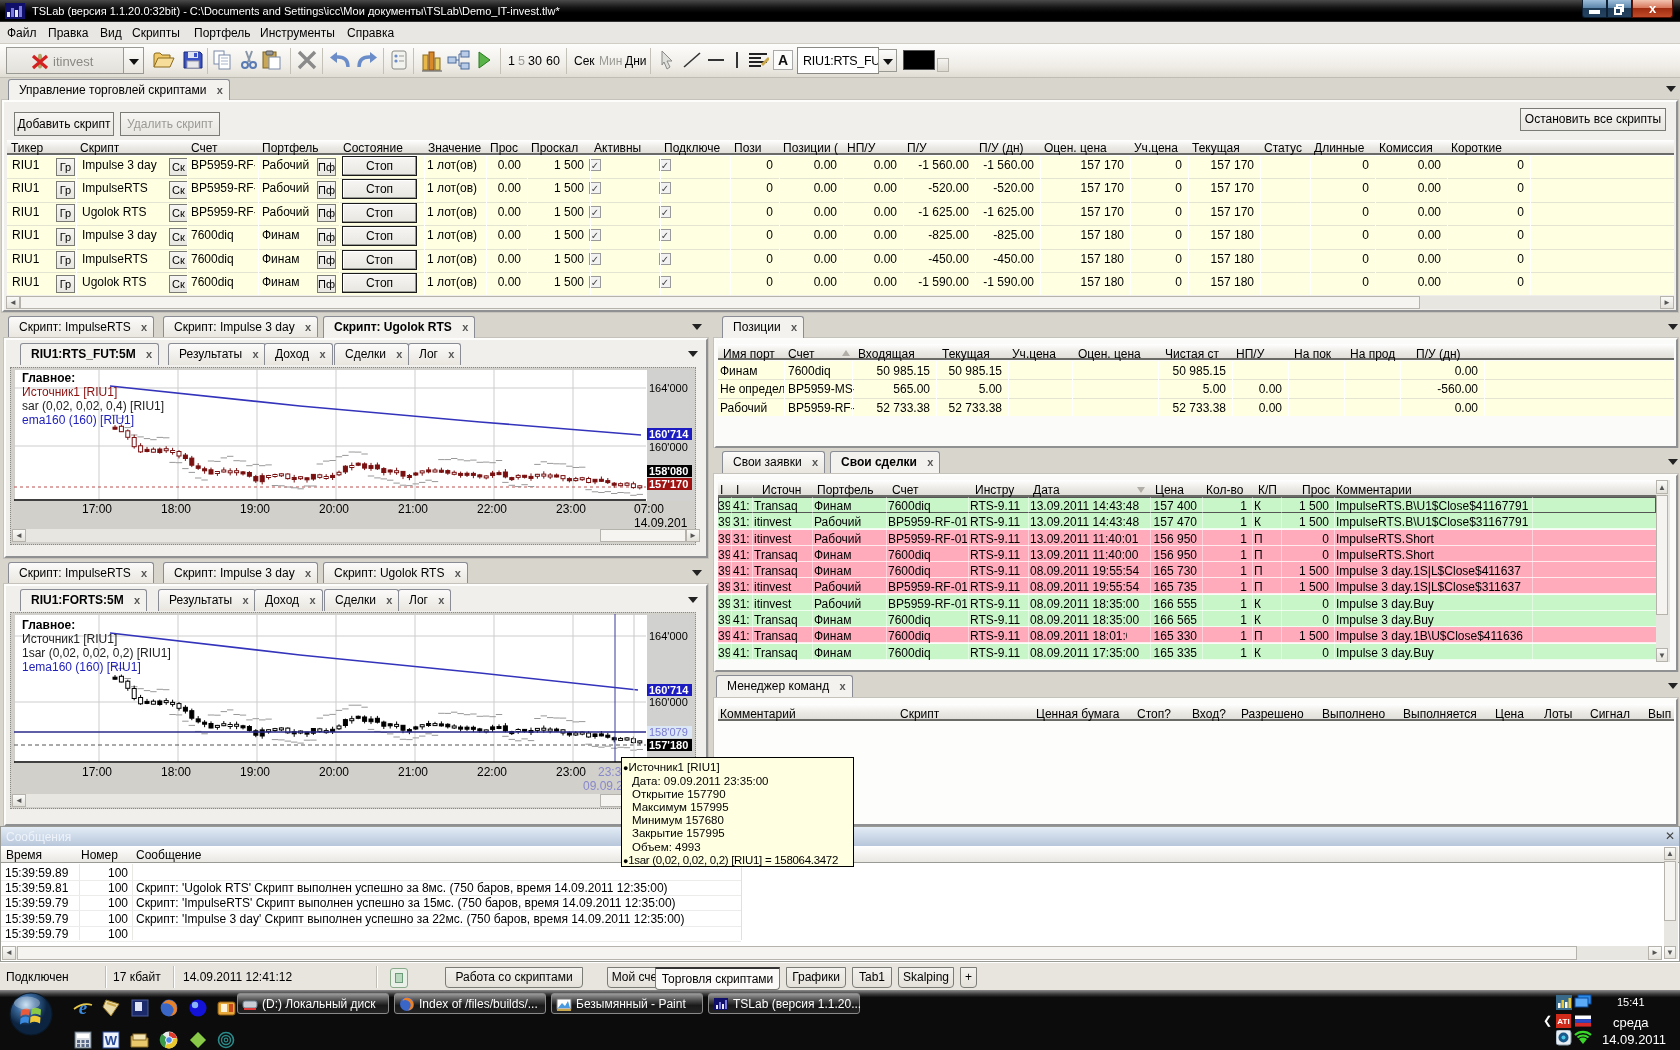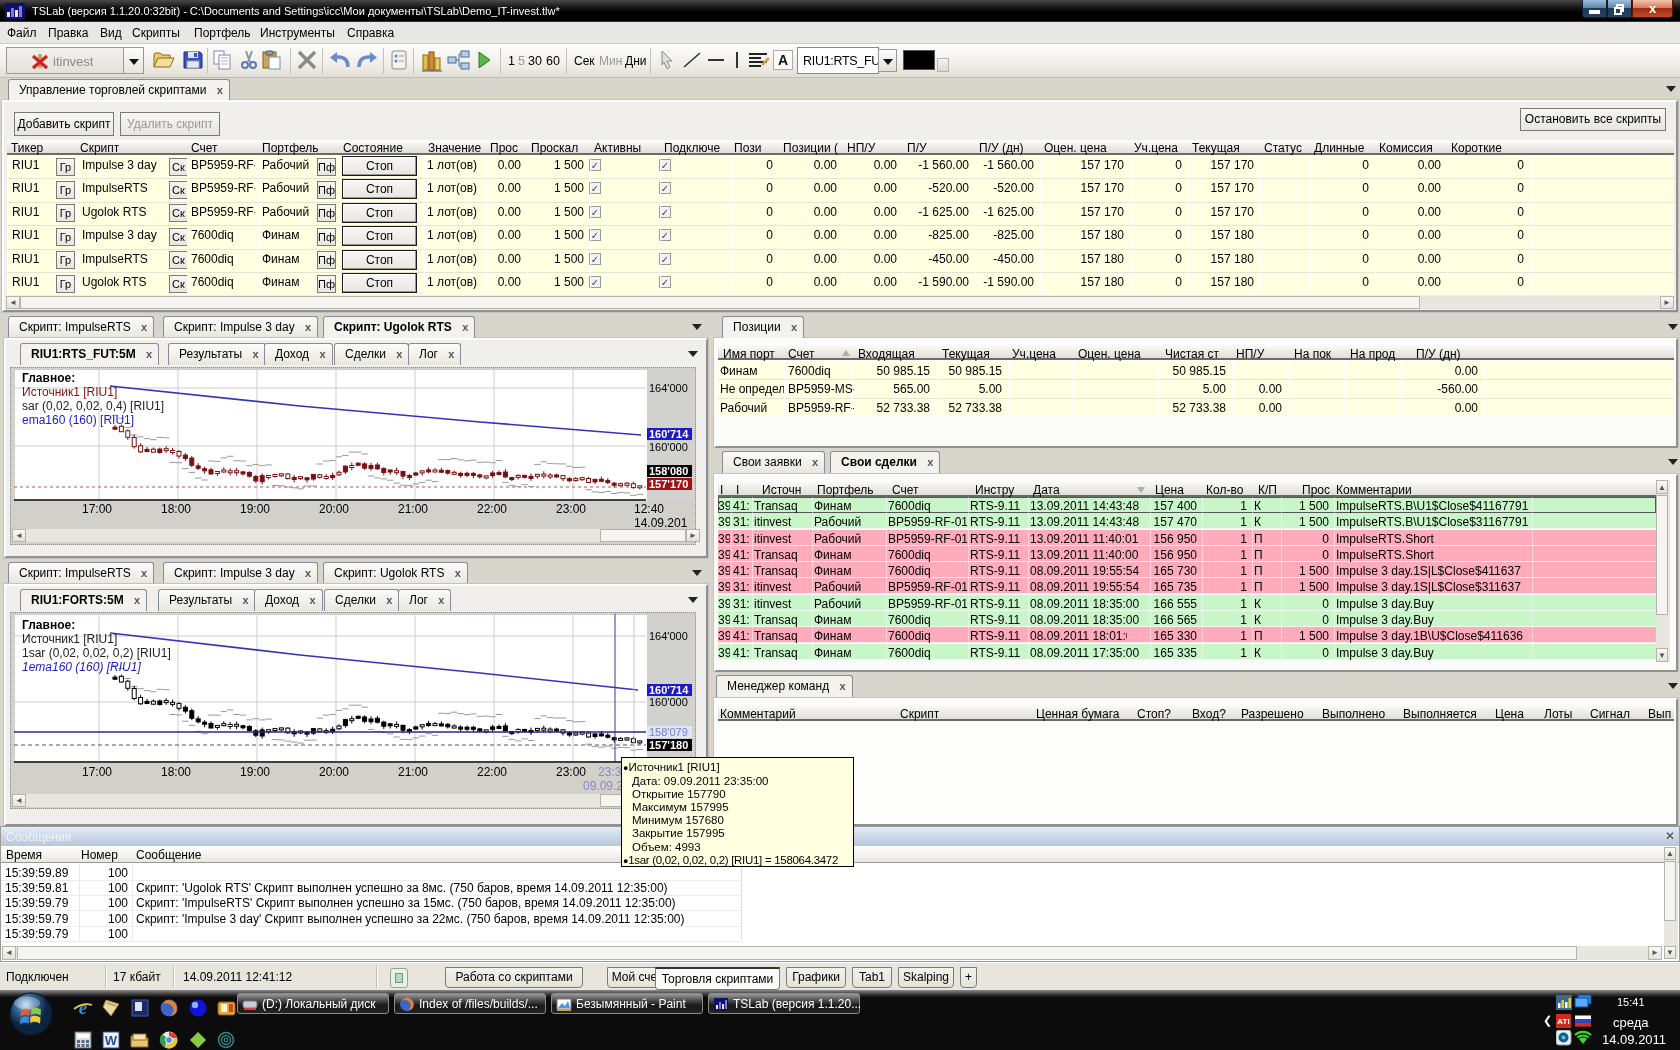--- a/index.html
+++ b/index.html
@@ -705,21 +705,21 @@
 <div class="axis-lbl" style="left:647px;top:465px;width:45px;background:#000;color:#fff;font-weight:bold;padding-left:2px;">158'080</div>
 <div class="axis-lbl" style="left:647px;top:478px;width:45px;background:#9e1212;color:#fff;font-weight:bold;padding-left:2px;">157'170</div>
 <div class="abs" style="left:0;top:502px;width:700px;height:13px;">
   <span class="abs" style="left:82px;">17:00</span>
     <span class="abs" style="left:161px;">18:00</span>
   <span class="abs" style="left:240px;">19:00</span>
     <span class="abs" style="left:319px;">20:00</span>
   <span class="abs" style="left:398px;">21:00</span>
     <span class="abs" style="left:477px;">22:00</span>
   <span class="abs" style="left:556px;">23:00</span>
-    <span class="abs" style="left:634px;">12:40</span>
+    <span class="abs" style="left:634px;">07:00</span>
 </div>
 <div class="abs" style="left:634px;top:516px;">14.09.201</div>
 <div class="sb" style="left:12px;top:529px;width:688px;height:13px;">
   <div class="ar" style="left:0;top:0;height:13px;line-height:11px;font-size:8px;">◄</div>
   <div class="thumb" style="left:588px;top:0;width:86px;height:13px;"></div>
   <div class="ar" style="right:0;top:0;height:13px;line-height:11px;font-size:8px;">►</div>
 </div>
 
 <div class="abs" style="left:0;top:560px;width:712px;height:24px;background:#d8d5cc;">
   <div class="tab" style="left:8px;top:2px;">Скрипт: ImpulseRTS <span class="x">x</span></div>
@@ -1004,21 +1004,21 @@
     <rect x="637.8" y="740.9" width="4" height="2.0" fill="#ffffff" stroke="#000000"></rect>
   <polyline points="110,633 300,655 480,673 638,690" fill="none" stroke="#3333bb" stroke-width="1.6"></polyline>
   <line x1="634" y1="614" x2="634" y2="762" stroke="#c8c8c8"></line>
     <line x1="615" y1="614" x2="615" y2="762" stroke="#3a3a9a"></line>
   <line x1="14" y1="732" x2="646" y2="732" stroke="#2a2a8a" stroke-width="1.4"></line>
   <line x1="14" y1="762" x2="646" y2="762" stroke="#000" stroke-width="1.5"></line>
 </svg>
 <div class="abs" style="left:22px;top:618px;font-weight:bold;">Главное:</div>
 <div class="abs" style="left:22px;top:632px;color:#222;">Источник1 [RIU1]</div>
 <div class="abs" style="left:22px;top:646px;color:#222;">1sar (0,02, 0,02, 0,2) [RIU1]</div>
-<div class="abs" style="left:22px;top:660px;color:#2222bb;font-style:italic;">1ema160 (160) [RIU1]</div>
+<div class="abs" style="left:22px;top:660px;color:#2222bb;">1ema160 (160) [RIU1]</div>
 <div class="axis-lbl" style="left:649px;top:630px;">164'000</div>
 <div class="axis-lbl" style="left:647px;top:684px;width:45px;background:#1c1cc0;color:#fff;font-weight:bold;padding-left:2px;">160'714</div>
 <div class="axis-lbl" style="left:649px;top:696px;">160'000</div>
 <div class="axis-lbl" style="left:647px;top:726px;width:45px;background:#dbe7f5;color:#7a7ad2;padding-left:2px;">158'079</div>
 <div class="axis-lbl" style="left:647px;top:739px;width:45px;background:#000;color:#fff;font-weight:bold;padding-left:2px;">157'180</div>
 <div class="abs" style="left:0;top:765px;width:700px;height:13px;">
   <span class="abs" style="left:82px;">17:00</span>
     <span class="abs" style="left:161px;">18:00</span>
   <span class="abs" style="left:240px;">19:00</span>
     <span class="abs" style="left:319px;">20:00</span>

